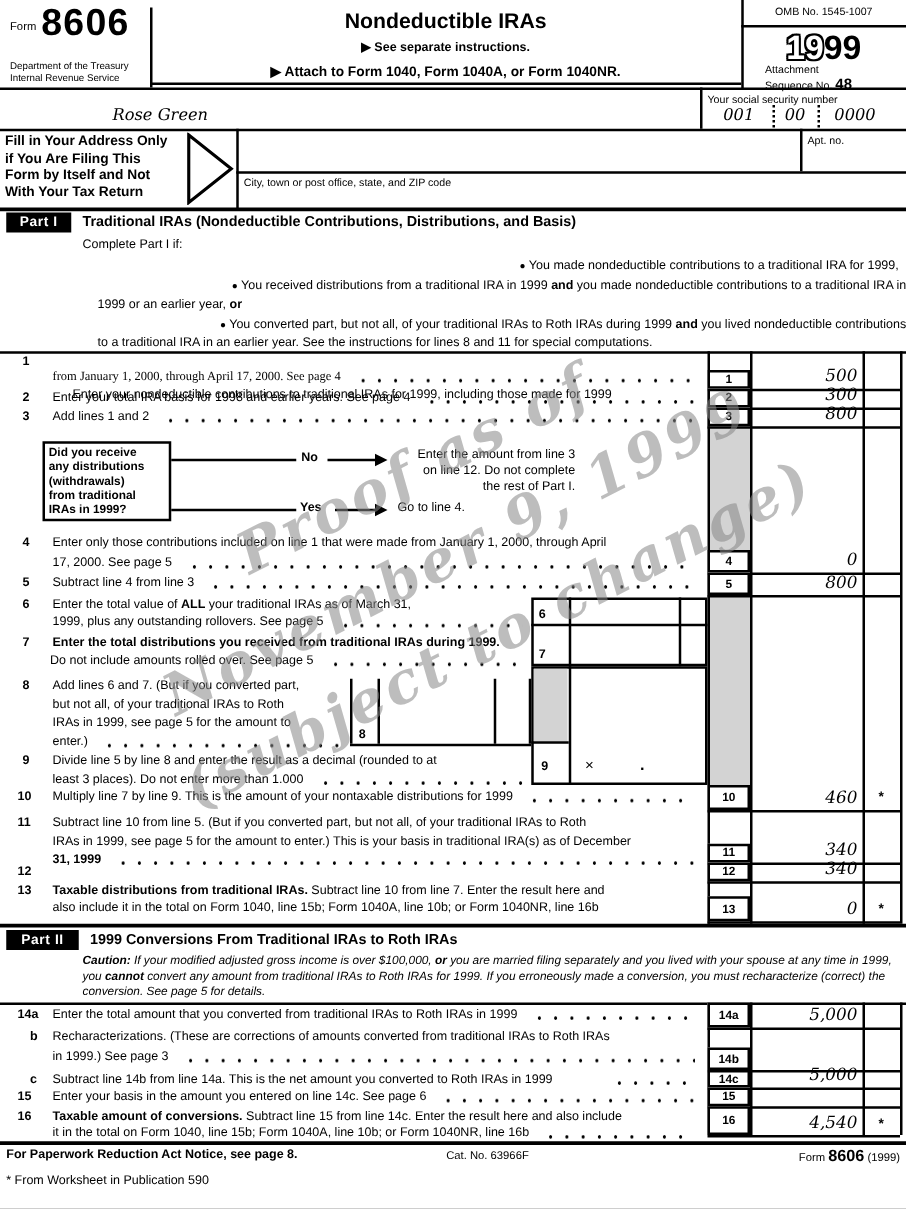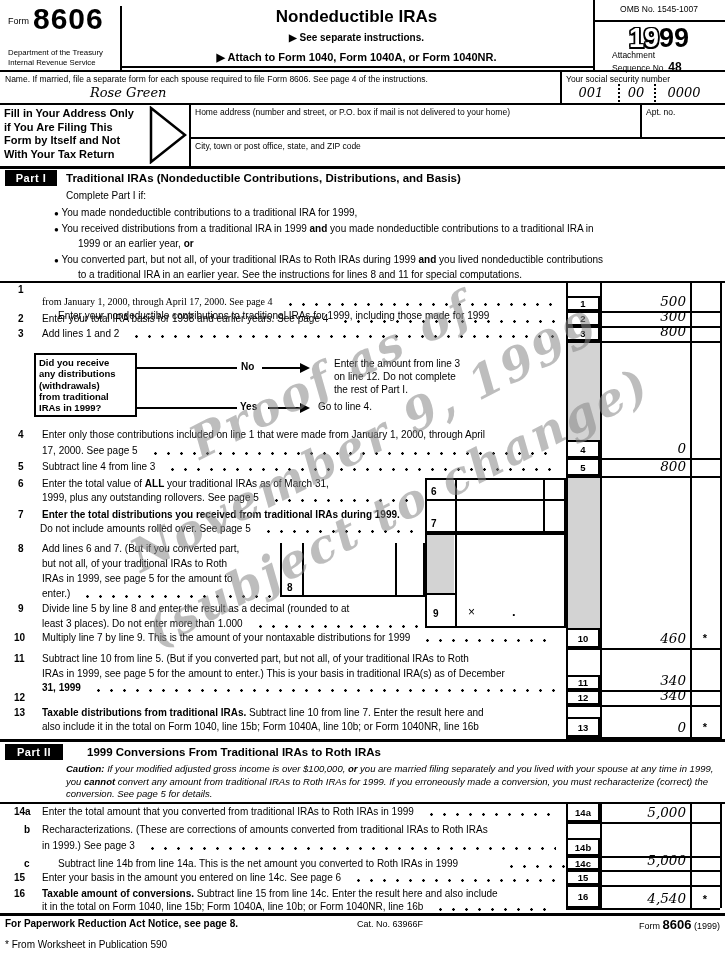--- a/index.html
+++ b/index.html
@@ -1,20 +1,20 @@
 <!DOCTYPE html>
 <html><head>
 <meta charset="utf-8">
 <style>
   html,body{margin:0;padding:0;background:#888;}
   .page{position:relative;width:725px;height:967px;background:#fff;font-family:"Liberation Sans",sans-serif;color:#000;overflow:hidden;}
   .abs{position:absolute;}
   .h{position:absolute;background:#000;height:2px;}
   .v{position:absolute;background:#000;width:2px;}
-  .t10{font-size:10px;line-height:12.5px;}
+  .t10{font-size:10px;line-height:12.5px;text-align:right;}
   .t85{font-size:8.5px;line-height:10px;}
   .b{font-weight:bold;}
   .i{font-style:italic;}
   .hw{font-family:"DejaVu Serif",serif;font-style:italic;font-size:13px;}
   .tl{position:absolute;display:flex;font-size:10px;line-height:12.5px;}
   .tl .seg{white-space:pre-wrap;}
   .lead{flex:1 1 auto;height:9px;align-self:flex-end;margin-left:9px;margin-right:2px;
         background-image:radial-gradient(circle,#000 1.1px,transparent 1.5px);
         background-size:13px 9px;background-repeat:repeat-x;background-position:2px 55%;}
   .nb{position:absolute;left:566px;width:34px;border:2px solid #000;box-sizing:border-box;background:#fff;
@@ -53,42 +53,40 @@
 
   <div class="v" style="left:593px;top:0;height:71px;"></div>
   <div class="abs" style="left:595px;top:4px;width:128px;text-align:center;font-size:8.5px;">OMB No. 1545-1007</div>
   <div class="h" style="left:593px;top:20px;width:132px;height:1.5px;"></div>
   <div class="abs b" style="left:595px;top:23px;width:128px;text-align:center;font-size:27px;"><span class="y19">19</span><span>99</span></div>
   <div class="abs" style="left:612px;top:50px;font-size:8.5px;">Attachment</div>
   <div class="abs" style="left:612px;top:60px;font-size:8.5px;"><span>Sequence No.</span> <span class="b" style="font-size:12px;">48</span></div>
 
   <div class="h" style="left:0;top:70px;width:725px;"></div>
 
-  <div class="abs t85" style="left:5px;top:74px;">Name. If married, file a separate form for each spouse required to file Form 8606. See page 4 of the instructions.</div>
   <div class="abs hw" style="left:90px;top:85px;">Rose Green</div>
   <div class="v" style="left:560px;top:70px;height:33px;"></div>
   <div class="abs t85" style="left:566px;top:74px;">Your social security number</div>
   <div class="dotsep" style="left:618px;top:84px;height:18px;"></div>
   <div class="dotsep" style="left:654px;top:84px;height:18px;"></div>
   <div class="abs hw" style="left:566px;top:85px;width:50px;text-align:center;">001</div>
   <div class="abs hw" style="left:618px;top:85px;width:36px;text-align:center;">00</div>
   <div class="abs hw" style="left:654px;top:85px;width:60px;text-align:center;">0000</div>
   <div class="h" style="left:0;top:103px;width:725px;height:1.5px;"></div>
 
   <div class="abs b" style="left:4px;top:107px;font-size:11px;line-height:13.5px;">
     <div>Fill in Your Address Only</div>
     <div>if You Are Filing This</div>
     <div>Form by Itself and Not</div>
     <div>With Your Tax Return</div>
   </div>
   <svg class="abs" style="left:149px;top:106px;" width="40" height="58">
     <polygon points="2,2 36,29 2,56" fill="#fff" stroke="#000" stroke-width="2.5"></polygon>
   </svg>
   <div class="v" style="left:189px;top:103px;height:65px;"></div>
-  <div class="abs t85" style="left:195px;top:107px;">Home address (number and street, or P.O. box if mail is not delivered to your home)</div>
   <div class="abs" style="left:195px;top:118px;width:440px;height:17px;"></div>
   <div class="v" style="left:640px;top:103px;height:34px;width:1.5px;"></div>
   <div class="abs t85" style="left:646px;top:107px;">Apt. no.</div>
   <div class="abs" style="left:646px;top:118px;width:70px;height:17px;"></div>
   <div class="h" style="left:189px;top:137px;width:536px;height:1.5px;"></div>
   <div class="abs t85" style="left:195px;top:141px;">City, town or post office, state, and ZIP code</div>
   <div class="abs" style="left:195px;top:151px;width:520px;height:16px;"></div>
 
   <div class="h" style="left:0;top:166px;width:725px;height:2.5px;"></div>
   <div class="badge" style="left:5px;top:170px;width:52px;height:16px;">Part I</div>
@@ -286,21 +284,21 @@
   <div class="tl" style="left:42px;top:721px;width:516px;">
       <span class="seg">also include it in the total on Form 1040, line 15b; Form 1040A, line 10b; or Form 1040NR, line 16b</span>
     </div>
   <div class="nb" style="top:717px;height:20px;">13</div>
   <div class="val" style="top:717px;height:20px;">0</div>
   <div class="abs mark" style="top:721px;">*</div>
   <div class="h" style="left:566px;top:737px;width:154px;"></div>
 
   <div class="h" style="left:0;top:739px;width:725px;height:2.5px;"></div>
   <div class="badge" style="left:5px;top:744px;width:58px;height:16px;">Part II</div>
-  <div class="heading" style="left:72px;top:746px;margin-left:15px;">1999 Conversions From Traditional IRAs to Roth IRAs</div>
+  <div class="heading" style="left:72px;top:746px;">1999 Conversions From Traditional IRAs to Roth IRAs</div>
   <div class="abs i" style="left:66px;top:763px;width:656px;font-size:9.5px;line-height:12.7px;">
     <span class="b">Caution:</span><span> If your modified adjusted gross income is over $100,000, </span><span class="b">or</span><span> you are married filing separately and you lived with your spouse at any time in 1999, you </span><span class="b">cannot</span><span> convert any amount from traditional IRAs to Roth IRAs for 1999. If you erroneously made a conversion, you must recharacterize (correct) the conversion. See page 5 for details.</span>
   </div>
 
   <div class="h" style="left:0;top:802px;width:725px;"></div>
   <div class="v" style="left:566px;top:802px;height:106px;"></div>
   <div class="v" style="left:600px;top:802px;height:106px;"></div>
   <div class="v" style="left:690px;top:802px;height:106px;"></div>
   <div class="v" style="left:720px;top:802px;height:106px;"></div>
 
@@ -319,21 +317,21 @@
     </div>
   <div class="tl" style="left:42px;top:840px;width:516px;">
       <span class="seg">in 1999.) See page 3</span>
       <span class="lead"></span>
     </div>
   <div class="nb" style="top:838px;height:18px;">14b</div>
   <div class="val" style="top:838px;height:18px;"></div>
   <div class="h" style="left:566px;top:856px;width:154px;"></div>
 
   <div class="abs t10 b" style="left:24px;top:858px;">c</div>
-  <div class="tl" style="left:58px;top:858px;width:516px;gap:36px;">
+  <div class="tl" style="left:42px;top:858px;width:516px;gap:36px;">
       <span class="seg">Subtract line 14b from line 14a. This is the net amount you converted to Roth IRAs in 1999</span>
       <span class="lead"></span>
     </div>
   <div class="nb" style="top:856px;height:14px;">14c</div>
   <div class="val" style="top:856px;height:14px;">5,000</div>
   <div class="h" style="left:566px;top:870px;width:154px;"></div>
 
   <div class="abs t10 b" style="left:14px;top:872px;">15</div>
   <div class="tl" style="left:42px;top:872px;width:516px;">
       <span class="seg">Enter your basis in the amount you entered on line 14c. See page 6</span>

